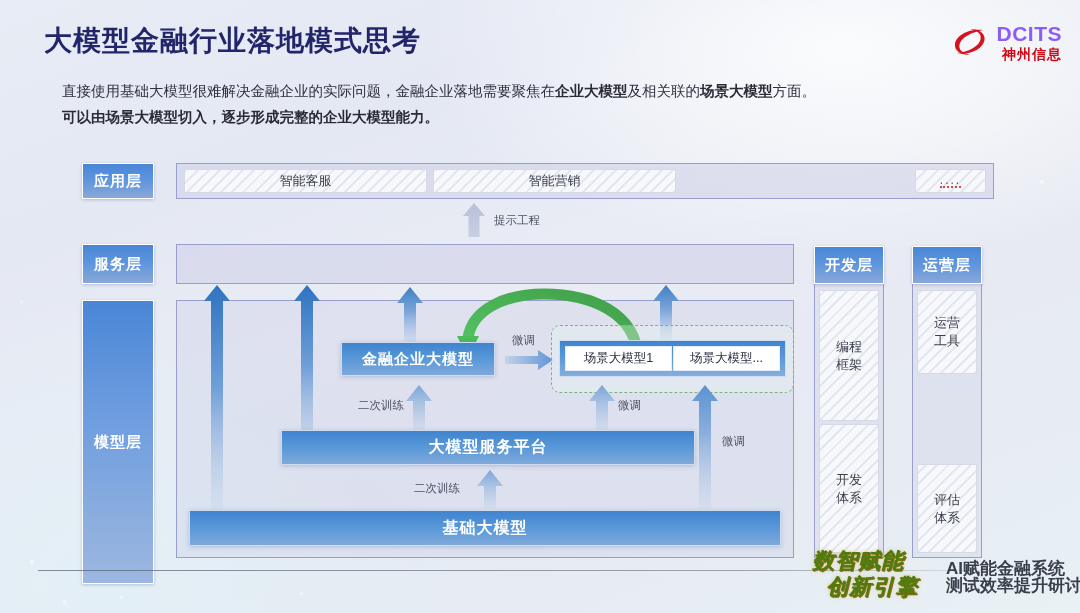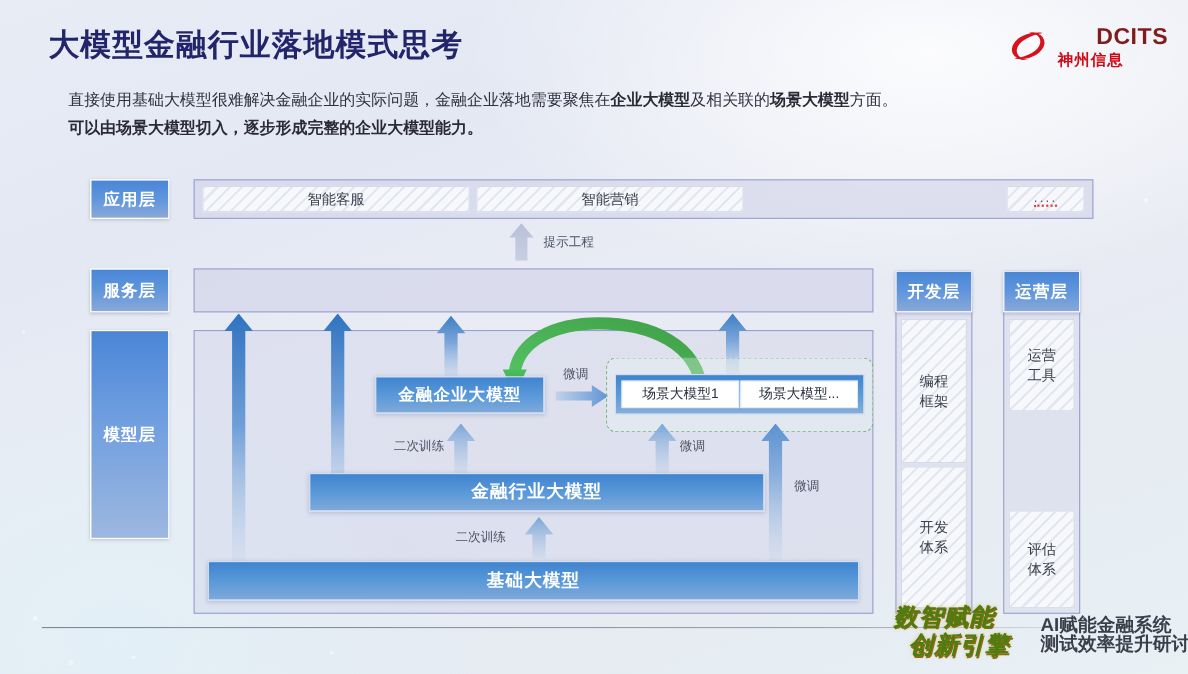--- a/index.html
+++ b/index.html
@@ -23,36 +23,36 @@
   .subtitle {
     position: absolute; left: 62px; top: 78px; width: 950px;
     font-size: 14.5px; font-weight: bold; color: #2b2b36; line-height: 26px;
   }
   .subtitle .norm { font-weight: normal; color:#303040; }
 
   
   .brand { position:absolute; right: 18px; top: 22px; display:flex; align-items:center; gap:7px; }
   .brand-mark { width: 40px; height: 40px; position: relative; }
   .brand-text { line-height: 1; }
-  .brand-en { font-size: 21px; font-weight: bold; color:#7f1d1d; letter-spacing:.5px;margin-left:35px; }
-  .brand-cn { font-size: 14px; font-weight: bold; color:#cf0a16; letter-spacing:1px; margin-top:3px; }
+  .brand-en { font-size: 21px; font-weight: bold; color:#8b5cf6; letter-spacing:.5px; }
+  .brand-cn { font-size: 14px; font-weight: bold; color:#cf0a16; letter-spacing:1px; margin-top:3px;text-align:right; }
 
   
   .diagram { position:absolute; left:0; top:0; width:1080px; height:613px; }
 
   .layer-tag {
     position:absolute; display:flex; align-items:center; justify-content:center;
     color:#ffffff; font-weight:bold; font-size:15px; letter-spacing:1px;
     background: linear-gradient(180deg,#4a86d6 0%, #5f96dd 50%, #8aa8d8 100%);
     border:1px solid #ffffff;
     box-shadow: 0 1px 3px rgba(40,60,110,.25);
   }
   .tag-app   { left:82px;  top:163px; width:72px;  height:36px; }
   .tag-svc   { left:82px;  top:244px; width:72px;  height:40px; }
-  .tag-model { left:82px;  top:300px; width:72px;  height:190px;
+  .tag-model { left:82px;  top:300px; width:72px;  height:284px;
                background: linear-gradient(180deg,#4a86d6 0%, #6d9ddf 40%, #9db7e0 100%); }
   .tag-dev   { left:814px; top:246px; width:70px;  height:38px; }
   .tag-ops   { left:912px; top:246px; width:70px;  height:38px; }
 
   .panel {
     position:absolute; background: rgba(205,208,232,.55);
     border:1px solid #9a9ecd;
   }
   .panel-app   { left:176px; top:163px; width:818px; height:36px; }
   .panel-svc   { left:176px; top:244px; width:618px; height:40px; }
@@ -326,21 +326,21 @@
         <stop offset="0" stop-color="#c9d6ea" stop-opacity=".3"></stop>
         <stop offset=".6" stop-color="#8cb0dd"></stop>
         <stop offset="1" stop-color="#5b92d2"></stop>
       </linearGradient>
         </defs>
       <path d="M14 0 L27 16 L20 16 L20 124 L8 124 L8 16 L1 16 Z" fill="url(#gC3)"></path>
     </svg>
   </div>
   <div class="lbl" style="left:722px; top:434px;">微调</div>
 
-  <div class="bluebox box-ind">金融行业大模型</div>
+  <div class="bluebox box-ind">大模型服务平台</div>
 
   <div class="uparrow" style="left:476px; top:470px;">
     <svg width="28" height="38" viewBox="0 0 28 38">
       <defs>
           <linearGradient id="gD" x1="0" y1="1" x2="0" y2="0">
         <stop offset="0" stop-color="#c9d6ea" stop-opacity=".45"></stop>
         <stop offset="1" stop-color="#7aa5d8"></stop>
       </linearGradient>
         </defs>
       <path d="M14 0 L27 16 L20 16 L20 38 L8 38 L8 16 L1 16 Z" fill="url(#gD)"></path>

